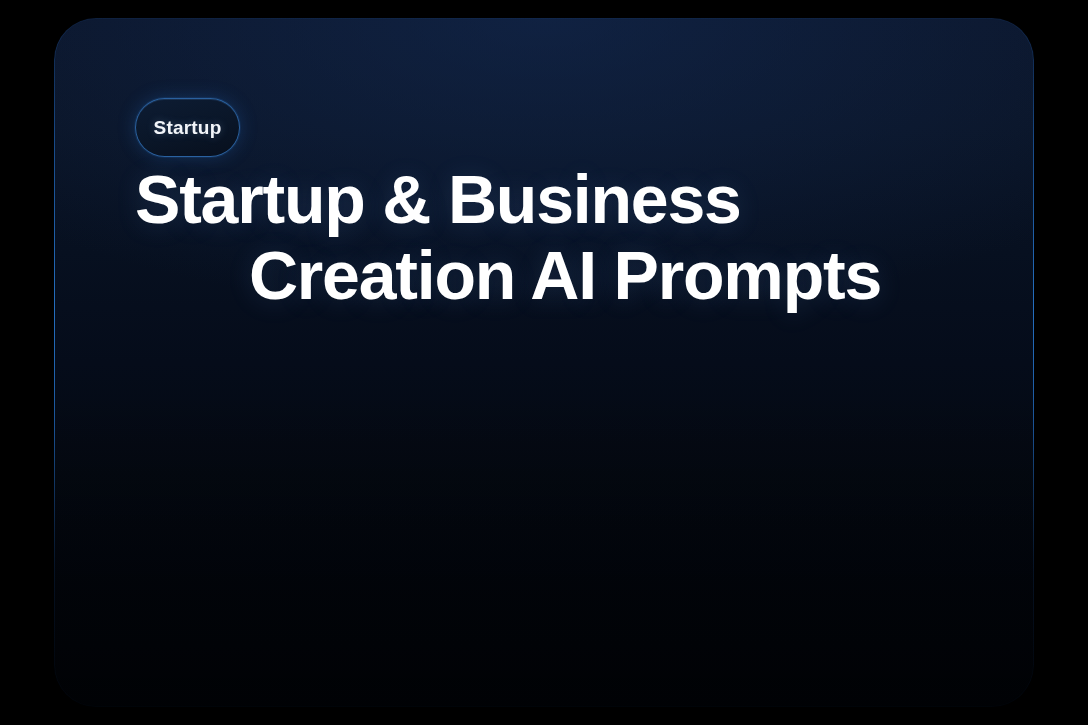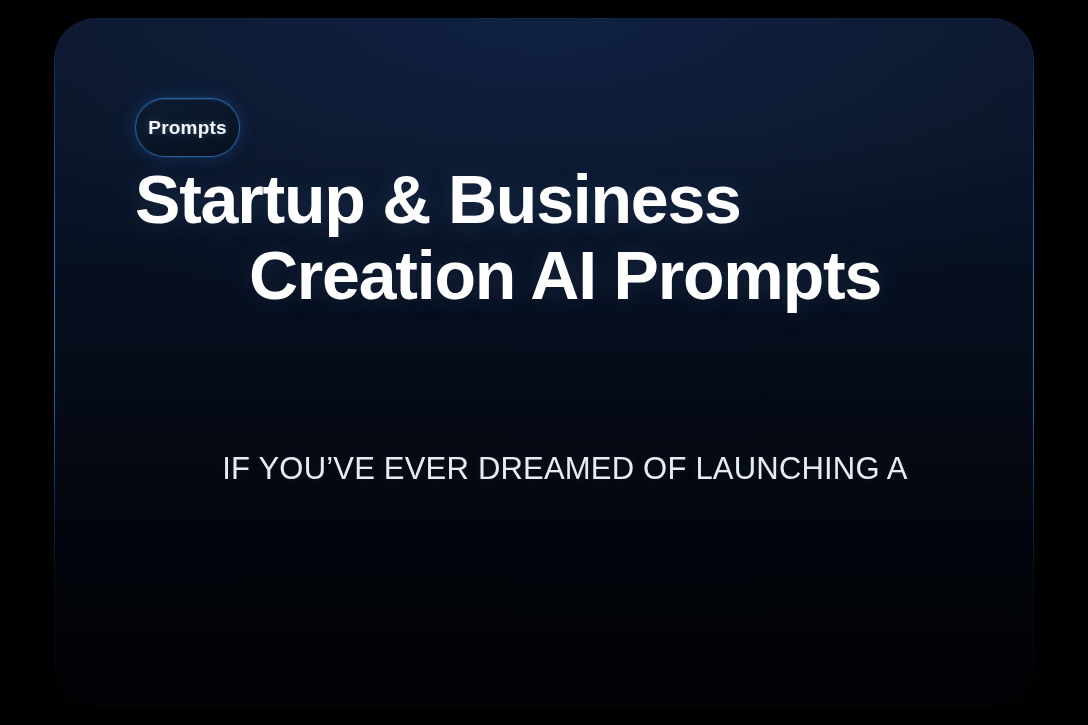--- a/index.html
+++ b/index.html
@@ -161,27 +161,26 @@
 
 <div id="stage">
 
   <div id="promo-card">
 
     <div id="card-rim"></div>
     <div id="card-vignette"></div>
     <div id="card-rim-fade"></div>
 
     <div id="brand-badge">
-      <span id="brand-badge-label">Prompts</span>
+      <span id="brand-badge-label">Startup</span>
     </div>
 
     <div id="headline">
       <div class="headline-line">Startup &amp; Business</div>
       <div class="headline-line">Creation AI Prompts</div>
     </div>
 
     <div id="subheading">
-      <div class="sub-line">IF YOU’VE EVER DREAMED OF LAUNCHING A</div>
     </div>
 
   </div>
 
 </div>
 
 </body></html>

